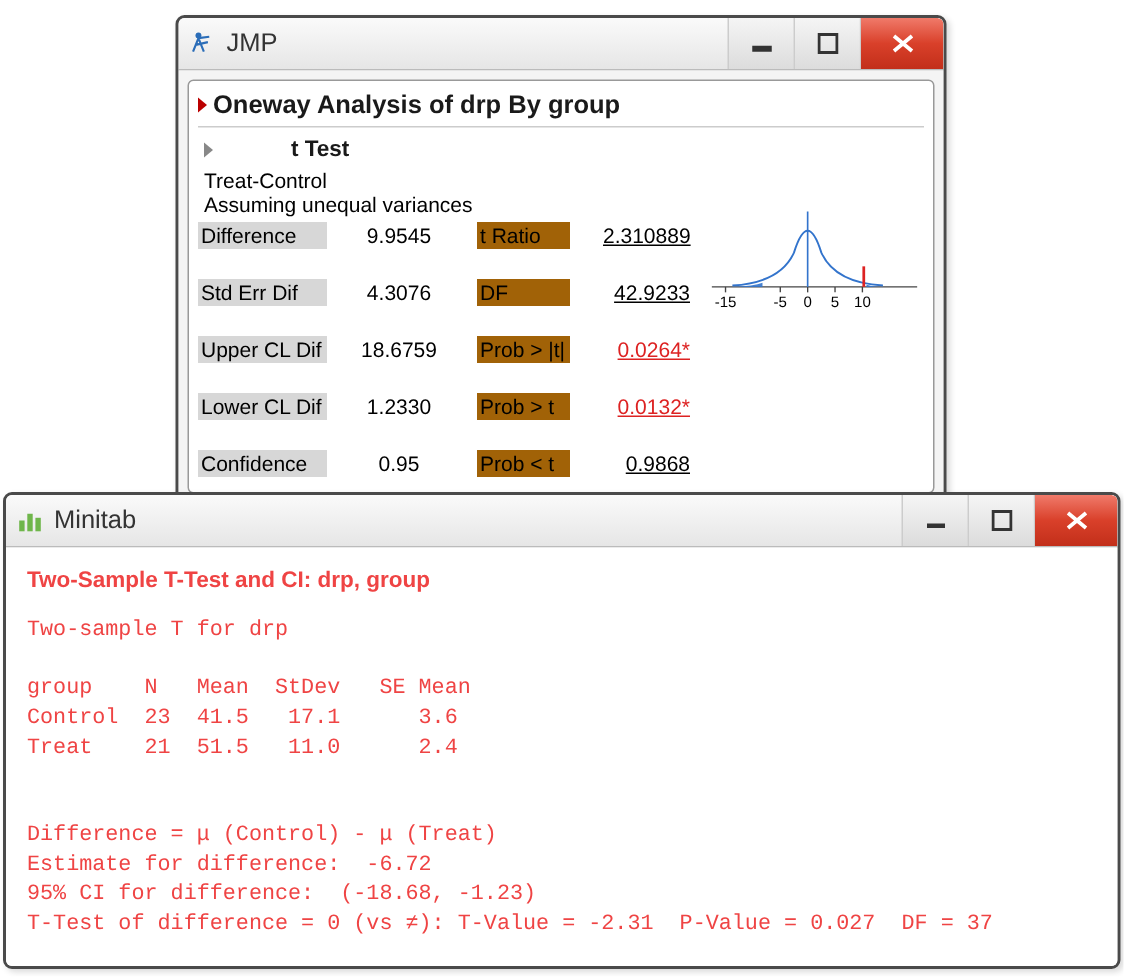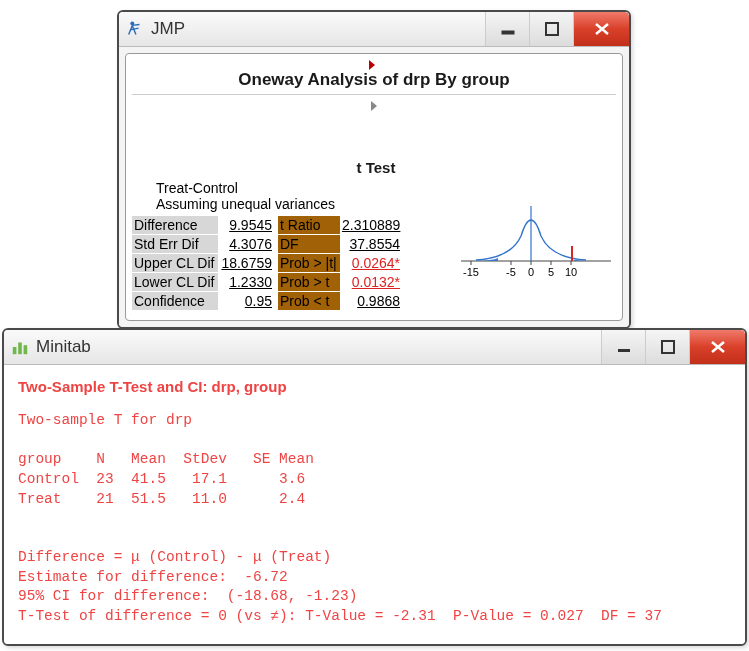--- a/index.html
+++ b/index.html
@@ -80,38 +80,37 @@
   }
   .jmp-header {
     display:flex;
     align-items:center;
     font-weight:bold;
     font-size:17px;
     color:#1a1a1a;
     padding:2px 0 4px 0;
     border-bottom:1px solid #ccc;
     margin-bottom:4px;
-    flex-direction:column;
   }
   .jmp-header .disc {
     width:0;height:0;
     border-top:5px solid transparent;
     border-bottom:5px solid transparent;
     border-left:6px solid #b00;
     margin-right:4px;
   }
   .jmp-header.inner .disc { border-left-color:#888; }
   .jmp-header.inner { font-size:15px; border-bottom:none; margin-bottom:0; padding-left:4px;gap:48px;}
   .jmp-content { display:flex; }
   .jmp-stats { flex:1; font-size:14px; }
-  .jmp-stats .line1 { padding-left:4px;margin-left:20px; }
-  .jmp-table { display:grid; grid-template-columns: 86px 60px 62px 64px; row-gap:1px; margin-top:4px;}
+  .jmp-stats .line1 { padding-left:4px; }
+  .jmp-table { display:grid; grid-template-columns: 86px 60px 62px 64px; row-gap:1px; margin-top:4px;gap:20px;}
   .jmp-table div { padding:1px 2px; }
   .lbl1 { background:#d7d7d7; }
-  .val1 { text-align:right; padding-right:6px !important;text-decoration:underline; }
+  .val1 { text-align:center; padding-right:6px !important; }
   .lbl2 { background:#a16207; }
   .val2 { text-align:right; padding-right:4px !important;text-decoration:underline; }
   .sig { color:#d22; }
   .jmp-plot {
     width:160px;
     height:90px;
     margin-top:16px;
     margin-left:6px;
   }
   
@@ -183,21 +182,21 @@
           <div class="line1">Assuming unequal variances</div>
           <div class="jmp-table">
             <div class="lbl1">Difference</div>
             <div class="val1">9.9545</div>
             <div class="lbl2">t Ratio</div>
             <div class="val2">2.310889</div>
 
             <div class="lbl1">Std Err Dif</div>
             <div class="val1">4.3076</div>
             <div class="lbl2">DF</div>
-            <div class="val2">37.8554</div>
+            <div class="val2">42.9233</div>
 
             <div class="lbl1">Upper CL Dif</div>
             <div class="val1">18.6759</div>
             <div class="lbl2">Prob &gt; |t|</div>
             <div class="val2 sig">0.0264*</div>
 
             <div class="lbl1">Lower CL Dif</div>
             <div class="val1">1.2330</div>
             <div class="lbl2">Prob &gt; t</div>
             <div class="val2 sig">0.0132*</div>

